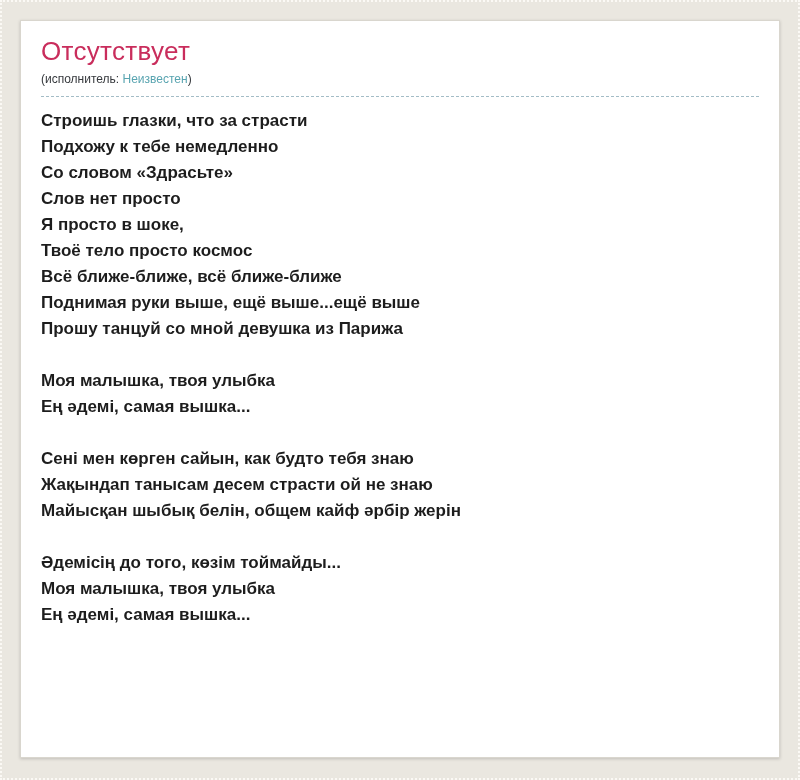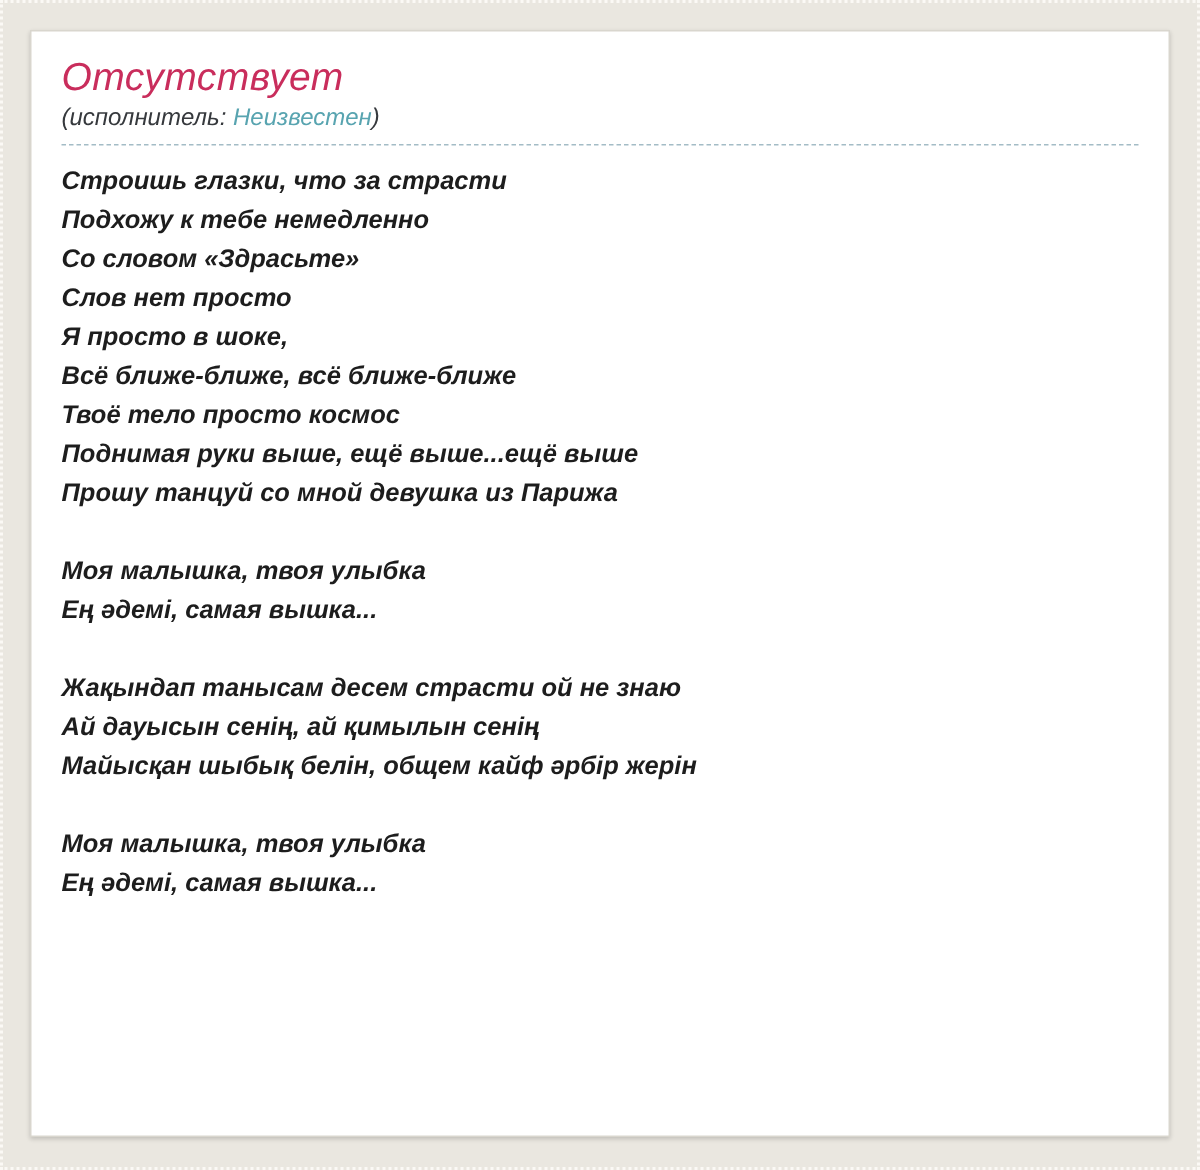--- a/index.html
+++ b/index.html
@@ -6,21 +6,21 @@
     --bg: #eae7e0;
     --frame-dot: #fbf9f5;
     --card-bg: #ffffff;
     --card-border: #d9d6ce;
     --title-color: #c92d5c;
     --link-color: #58a4b0;
     --subtitle-color: #36393d;
     --divider-color: #a3bcc6;
     --lyrics-color: #1d1d1d;
   }
-  * { box-sizing: border-box; font-style: italic; }
+  * { box-sizing: border-box; }
   html, body {
     margin: 0;
     padding: 0;
     width: 800px;
     height: 780px;
     background: var(--bg);
     font-family: "Liberation Sans", sans-serif;
     overflow: hidden;
   }
   .page-frame {
@@ -44,21 +44,21 @@
   .song-title {
     margin: 0;
     font-size: 26px;
     line-height: 32px;
     font-weight: normal;
     color: var(--title-color);
     letter-spacing: 0.3px;
   }
   .artist-line {
     margin-top: 2px;
-    font-size: 16px;
+    font-size: 12px;
     line-height: 20px;
     color: var(--subtitle-color);
     border-bottom: 1px dashed var(--divider-color);
     padding-bottom: 7px;
   }
   .artist-link {
     color: var(--link-color);
     text-decoration: none;
     cursor: pointer;
   }
@@ -80,28 +80,29 @@
   <h1 class="song-title">Отсутствует</h1>
 
   <div class="artist-line"><span>(исполнитель: </span><a class="artist-link">Неизвестен</a><span>)</span></div>
 
   <div class="lyrics">
       <div class="lyric-line">Строишь глазки, что за страсти</div>
       <div class="lyric-line">Подхожу к тебе немедленно</div>
       <div class="lyric-line">Со словом «Здрасьте»</div>
       <div class="lyric-line">Слов нет просто</div>
       <div class="lyric-line">Я просто в шоке,</div>
+      <div class="lyric-line">Твоё тело просто космос</div>
       <div class="lyric-line">Всё ближе-ближе, всё ближе-ближе</div>
-      <div class="lyric-line">Твоё тело просто космос</div>
       <div class="lyric-line">Поднимая руки выше, ещё выше...ещё выше</div>
       <div class="lyric-line">Прошу танцуй со мной девушка из Парижа</div>
       <div class="lyric-line">&nbsp;</div>
       <div class="lyric-line">Моя малышка, твоя улыбка</div>
       <div class="lyric-line">Ең әдемі, самая вышка...</div>
       <div class="lyric-line">&nbsp;</div>
+      <div class="lyric-line">Сені мен көрген сайын, как будто тебя знаю</div>
       <div class="lyric-line">Жақындап танысам десем страсти ой не знаю</div>
-      <div class="lyric-line">Ай дауысын сенің, ай қимылын сенің</div>
       <div class="lyric-line">Майысқан шыбық белін, общем кайф әрбір жерін</div>
       <div class="lyric-line">&nbsp;</div>
+      <div class="lyric-line">Әдемісің до того, көзім тоймайды...</div>
       <div class="lyric-line">Моя малышка, твоя улыбка</div>
       <div class="lyric-line">Ең әдемі, самая вышка...</div>
     </div>
 </div>
 
 </body></html>

